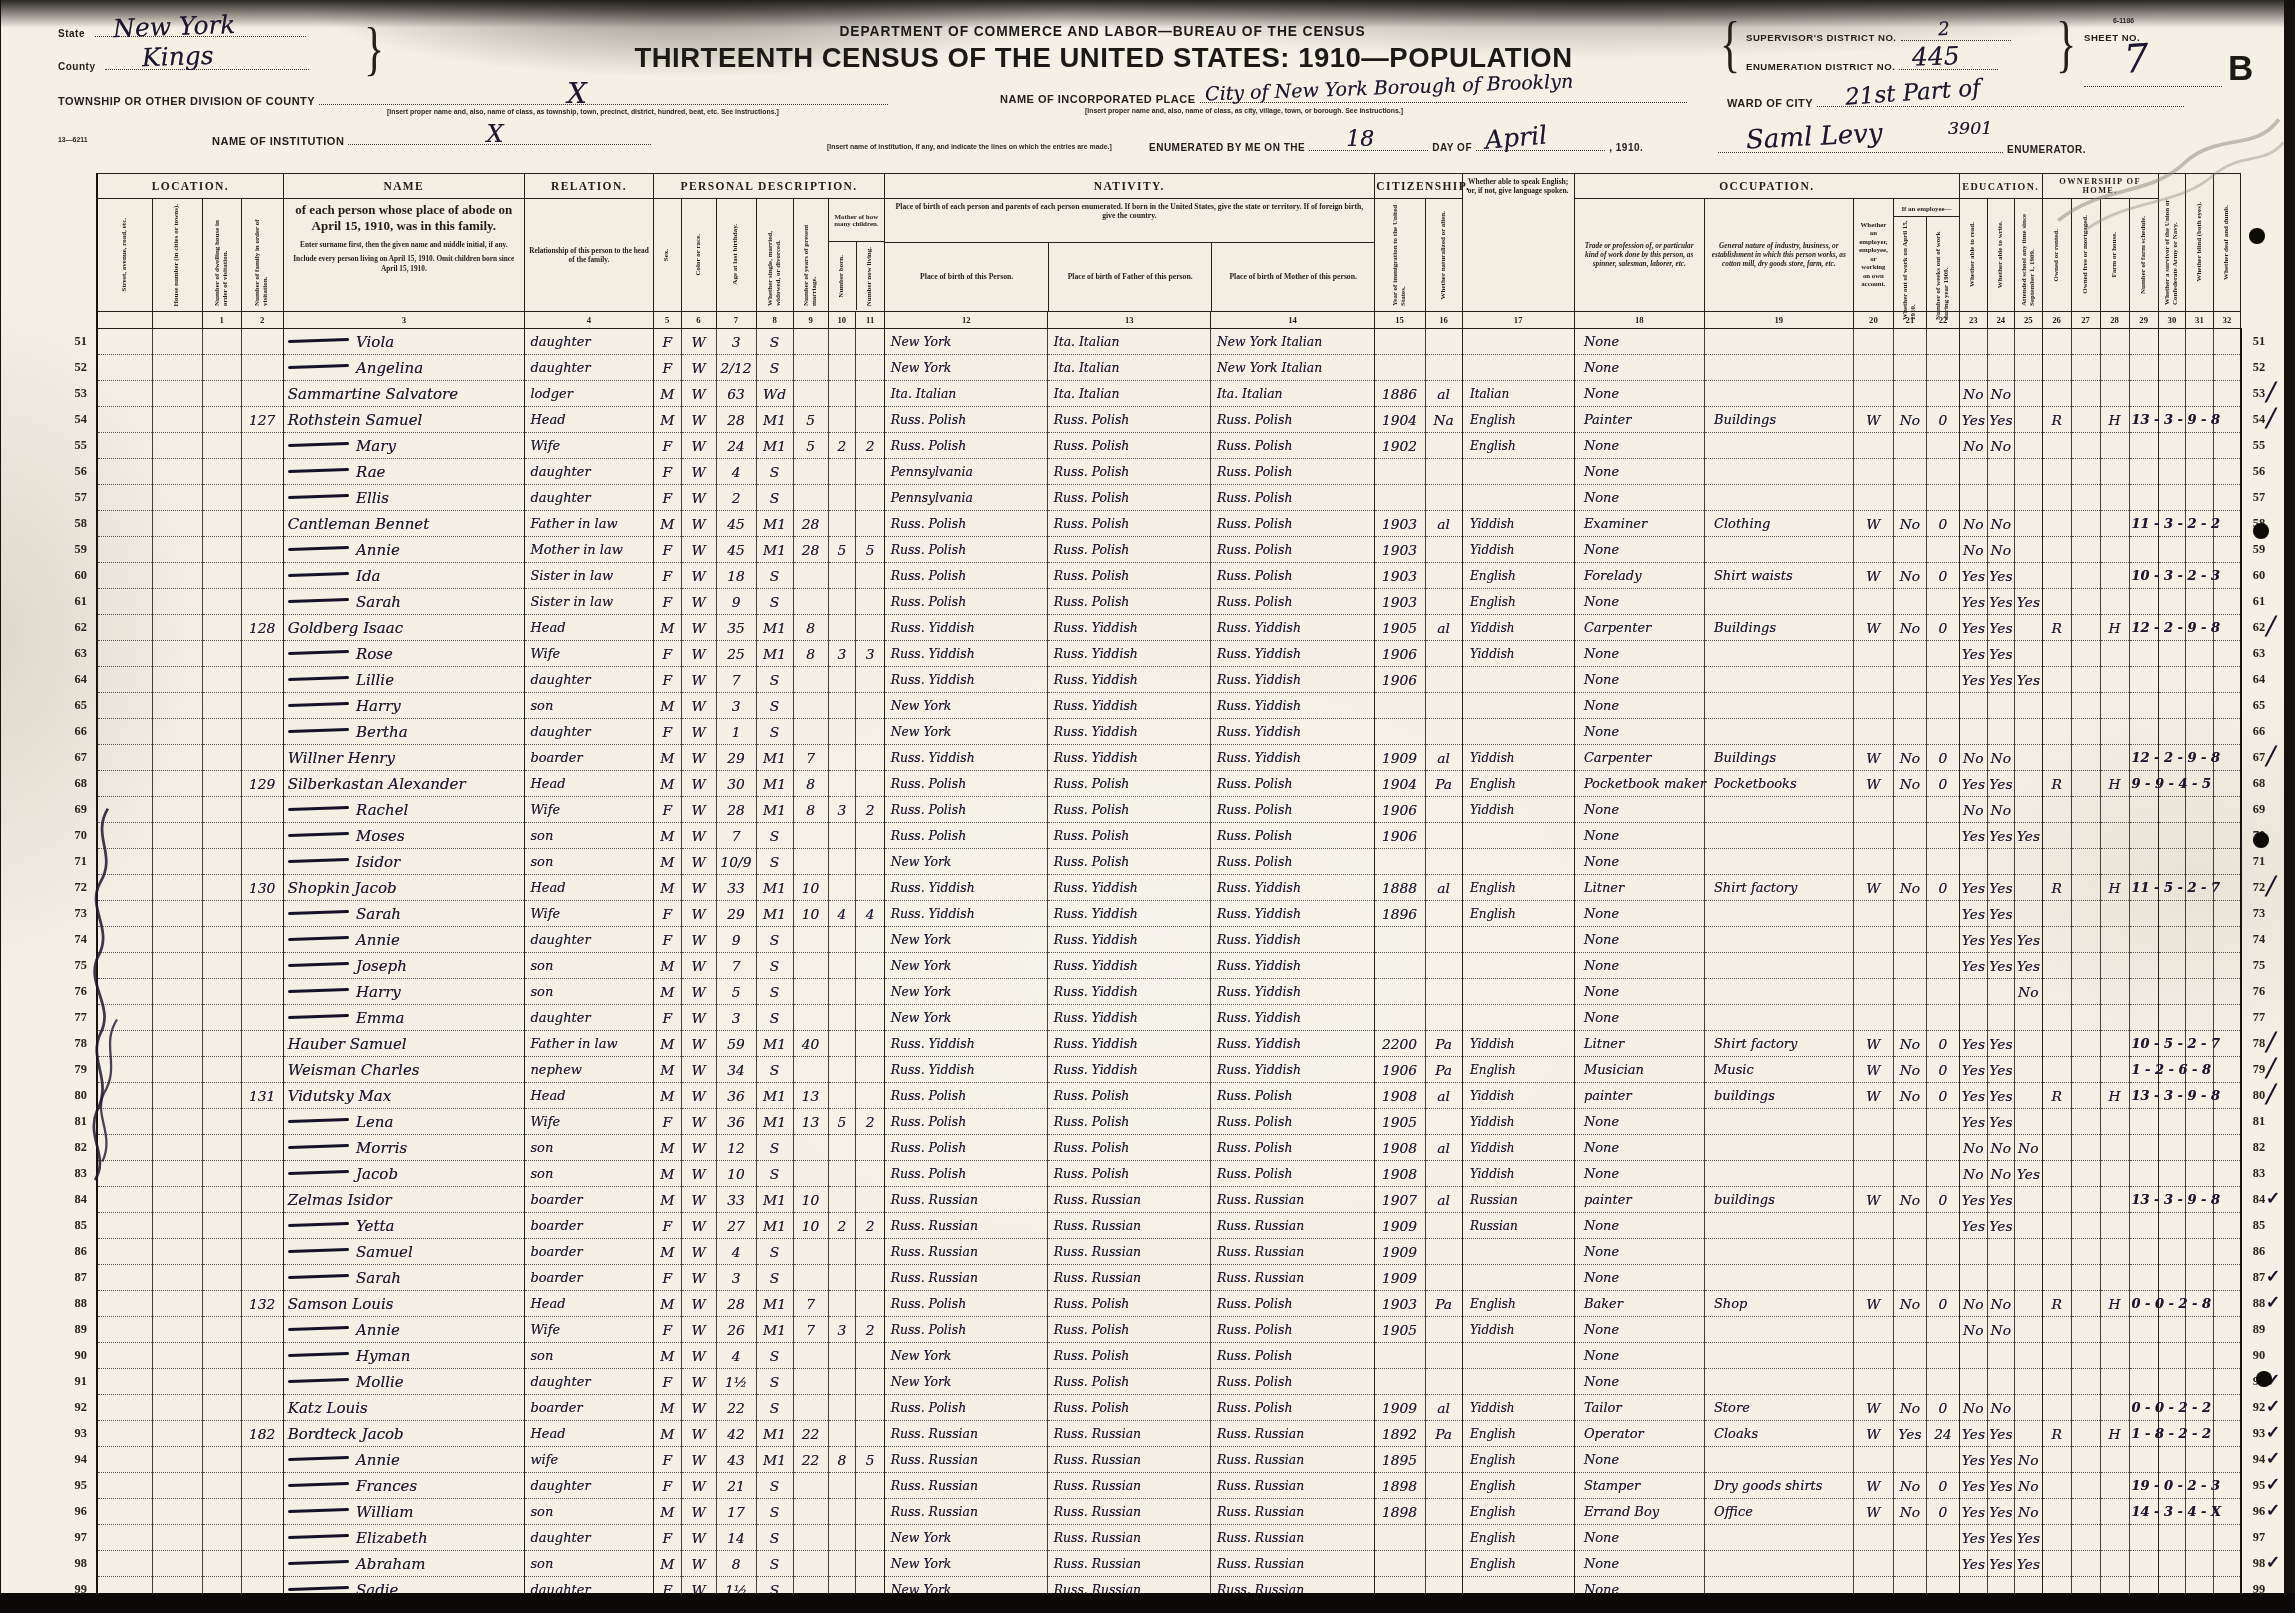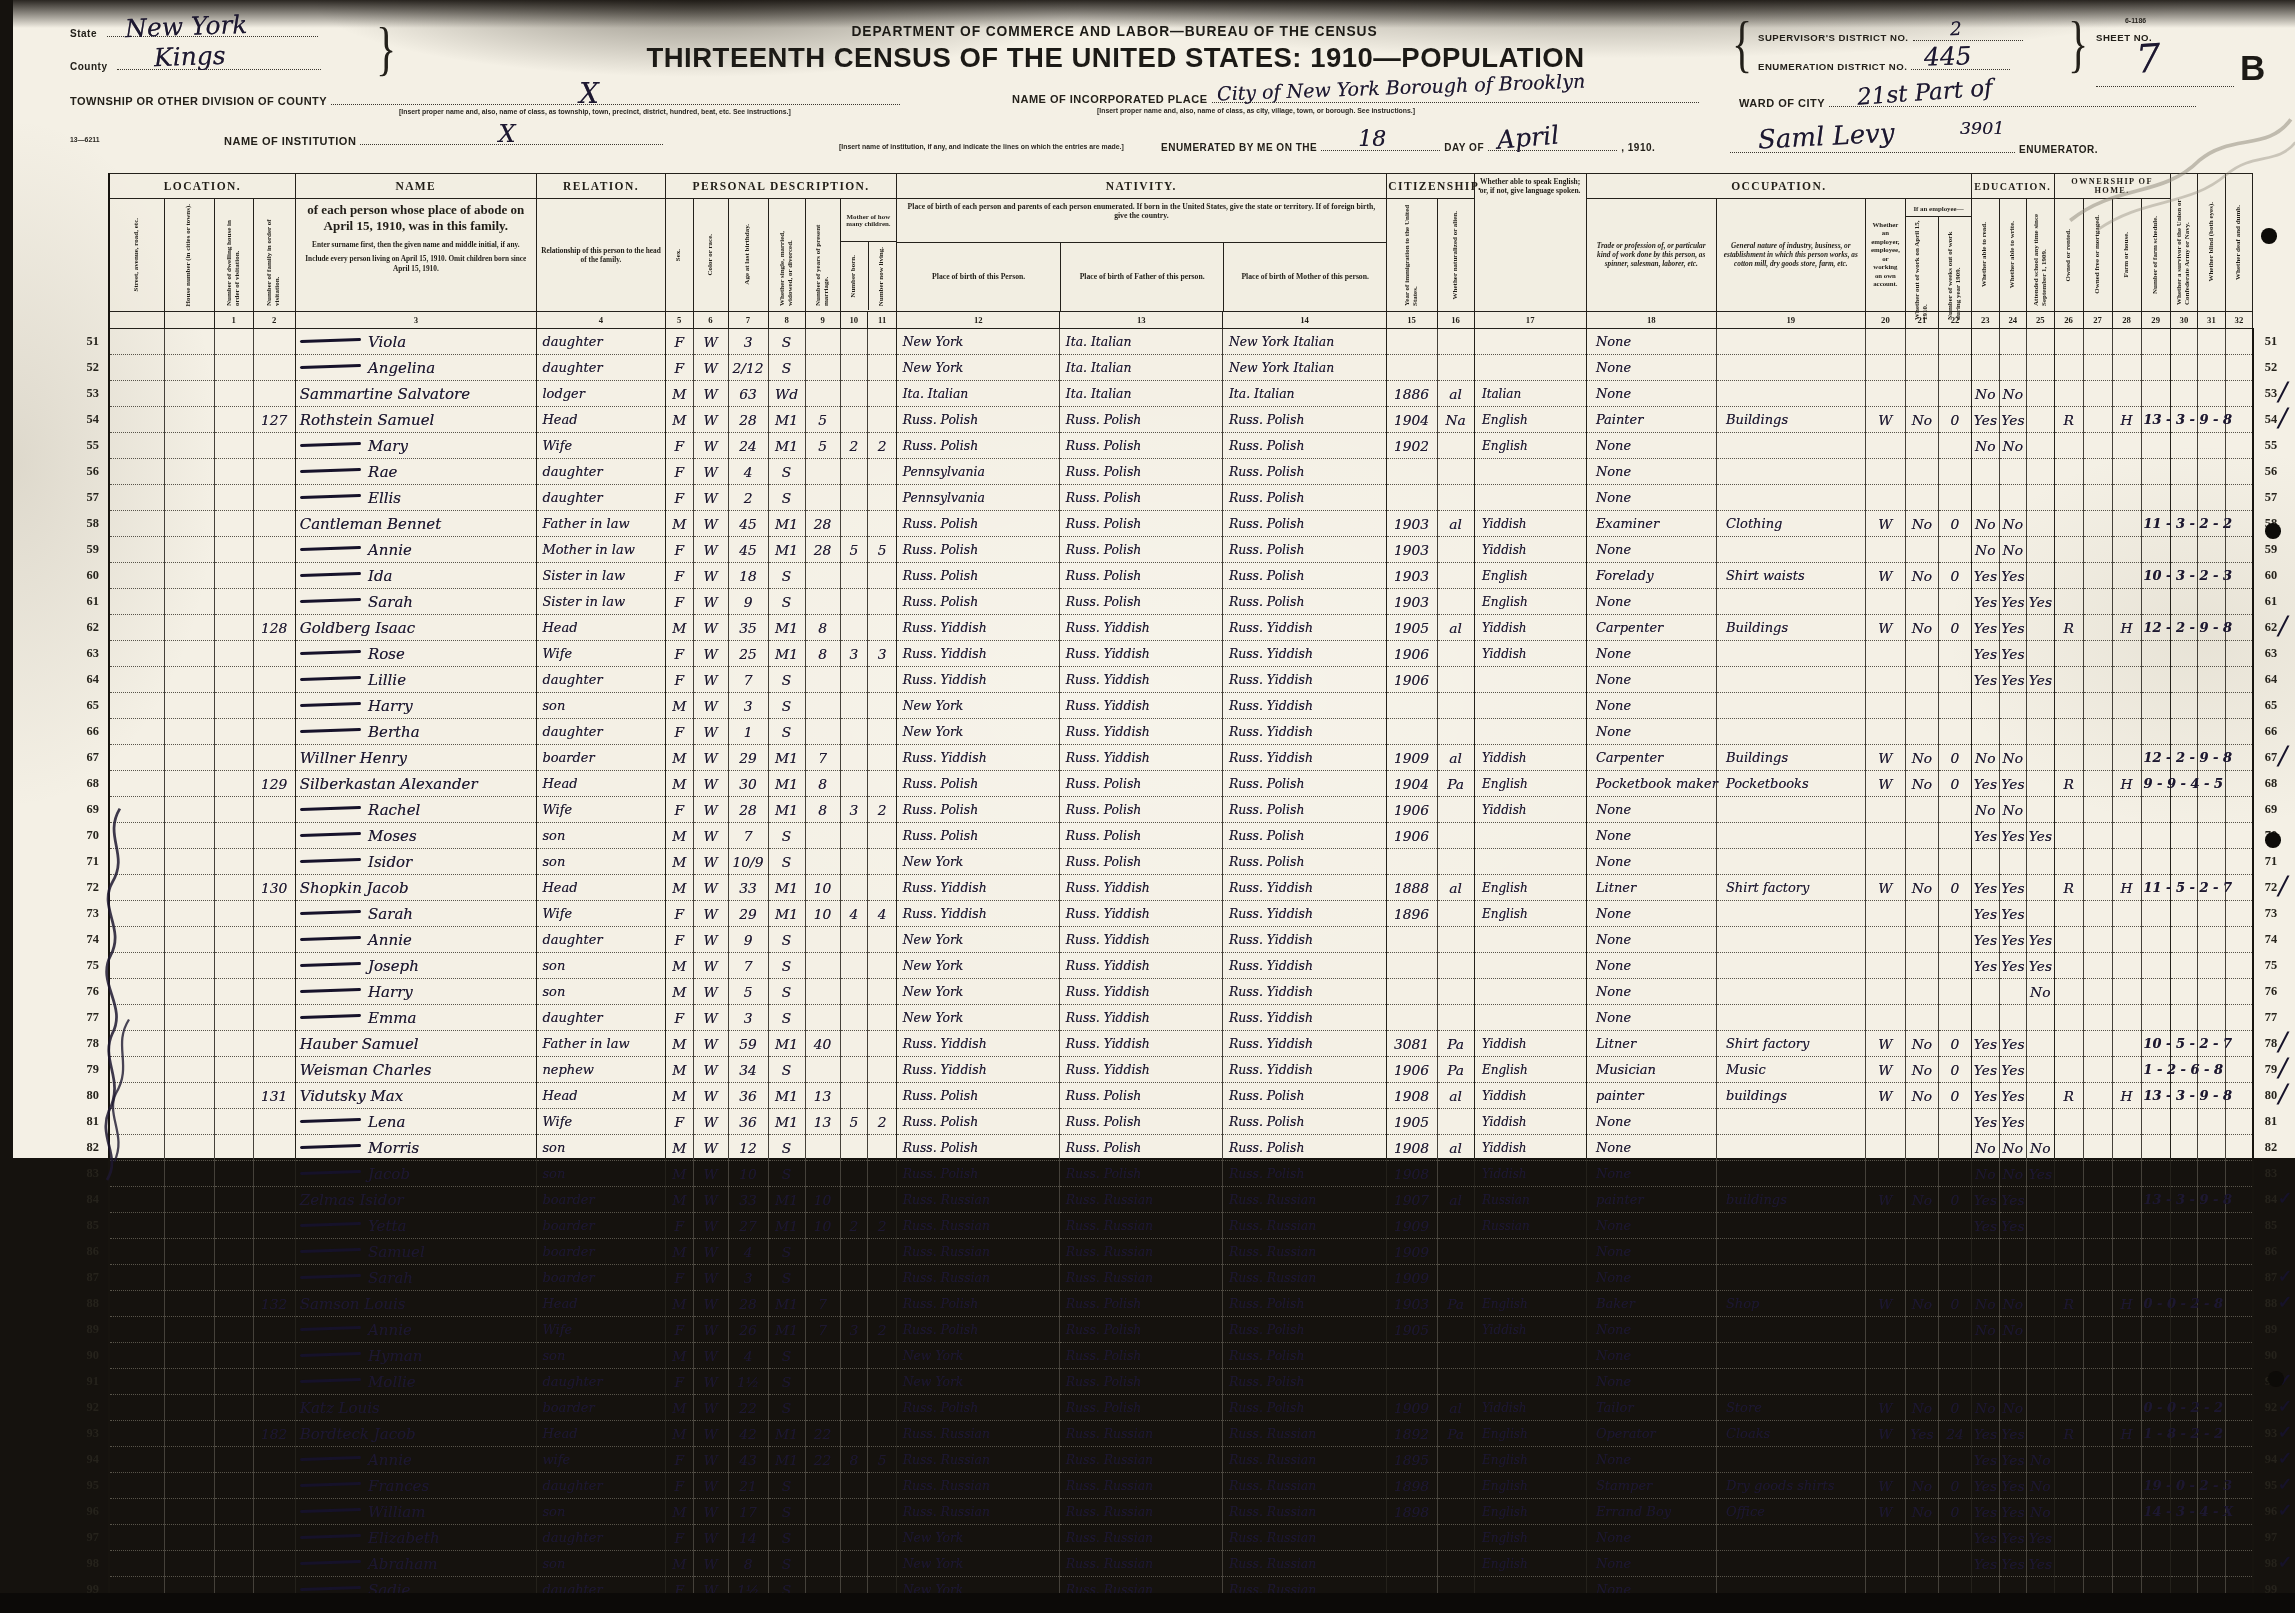--- a/index.html
+++ b/index.html
@@ -1,17 +1,17 @@
 <!DOCTYPE html>
 <html style="font-size:14.7px"><head>
 <meta charset="utf-8">
 <style>
   html,body{margin:0;padding:0;background:#15120e;width:2296px;height:1613px;overflow:hidden;
     font-family:"Liberation Sans",sans-serif;}
-  #paper{position:absolute;left:13px;top:0;width:2283px;height:1158px;background:#f4f0e5;
+  #paper{position:absolute;left:1px;top:0;width:2283px;height:1593px;background:#f4f0e5;
     background-image:
       radial-gradient(ellipse 551px 110px at 30% 0%, rgba(60,55,45,.55), transparent 70%),
       radial-gradient(ellipse 826px 83px at 70% 0%, rgba(70,65,55,.45), transparent 70%),
       radial-gradient(ellipse 275px 459px at 0% 40%, rgba(120,110,90,.18), transparent 75%),
       radial-gradient(ellipse 367px 275px at 96% 55%, rgba(140,130,105,.12), transparent 70%),
       radial-gradient(ellipse 735px 459px at 50% 60%, rgba(255,255,250,.25), transparent 70%);
     }
   #bottombar{position:absolute;left:0;bottom:0;width:2296px;height:20px;background:#0c0a08;}
   .smudge{position:absolute;left:0;top:0;width:2296px;height:27.5px;
     background:linear-gradient(to bottom,rgba(20,16,12,.9),rgba(20,16,12,0));}
@@ -1395,21 +1395,21 @@
           <td class="k-sx hw hwc">M</td>
           <td class="k-cl hw hwc">W</td>
           <td class="k-age hw hwc">59</td>
           <td class="k-ms hw hwc">M1</td>
           <td class="k-ym hw hwc">40</td>
           <td class="k-cb hw hwc"></td>
           <td class="k-cv hw hwc"></td>
           <td class="k-bp hw hwc">Russ. Yiddish</td>
           <td class="k-bf hw hwc">Russ. Yiddish</td>
           <td class="k-bm hw hwc">Russ. Yiddish</td>
-          <td class="k-im hw hwc">3081</td>
+          <td class="k-im hw hwc">2200</td>
           <td class="k-na hw hwc">Pa</td>
           <td class="k-ln hw hwc">Yiddish</td>
           <td class="k-tr hw hwc">Litner</td>
           <td class="k-ind hw hwc">Shirt factory</td>
           <td class="k-emp hw hwc">W</td>
           <td class="k-ow hw hwc">No</td>
           <td class="k-wk hw hwc">0</td>
           <td class="k-rd hw hwc">Yes</td>
           <td class="k-wr hw hwc">Yes</td>
           <td class="k-sc hw hwc"></td>

